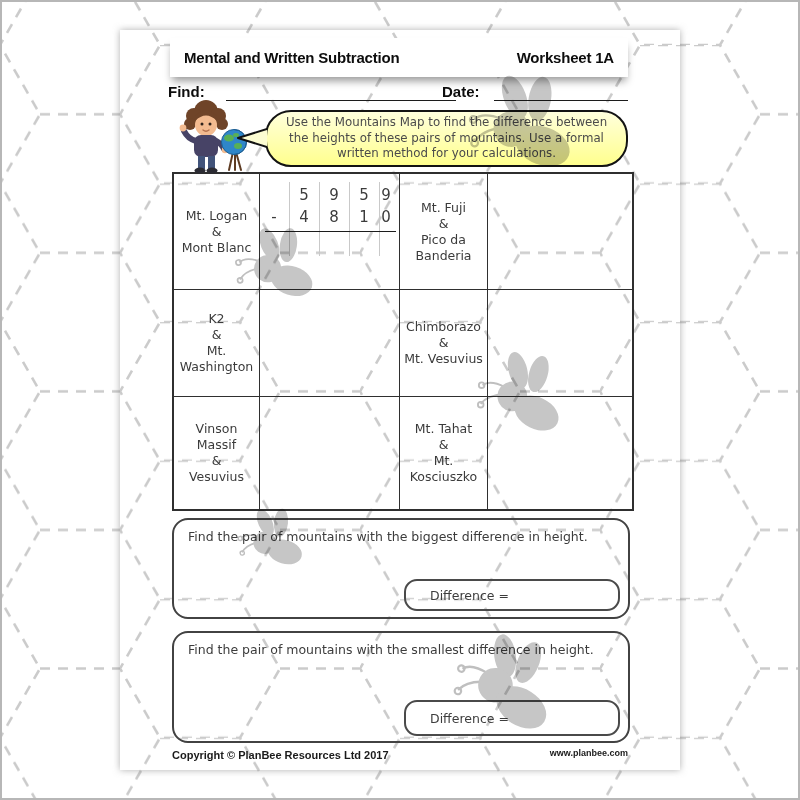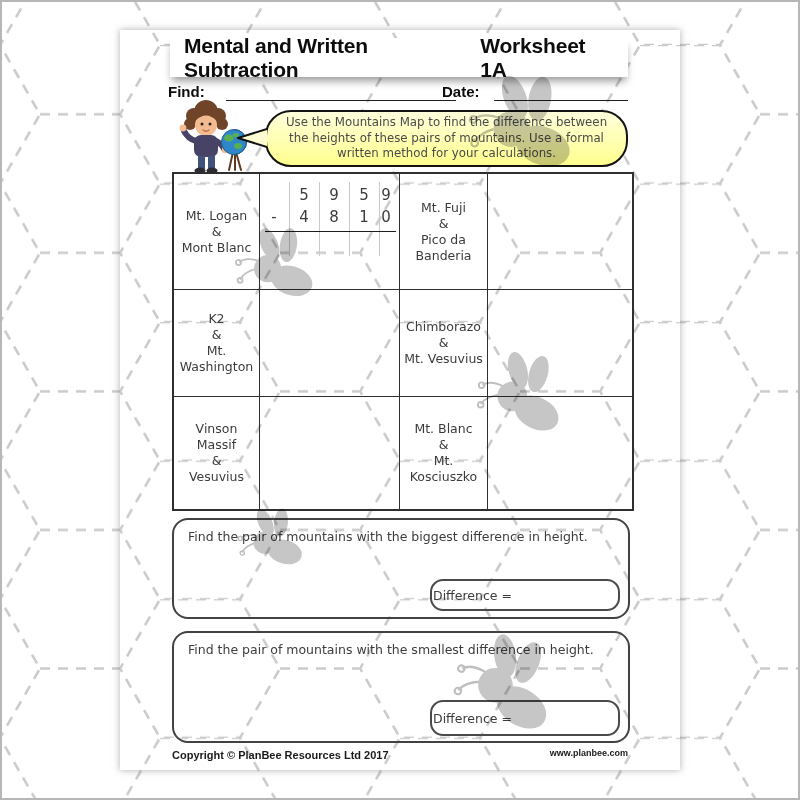--- a/index.html
+++ b/index.html
@@ -8,21 +8,21 @@
   .frame{position:absolute;inset:0;border:2px solid #b7b7b7;pointer-events:none;z-index:100;}
   .hex-bg{position:absolute;left:0;top:0;z-index:0;}
   .bees{position:absolute;left:0;top:0;z-index:60;mix-blend-mode:multiply;pointer-events:none;}
 
   .page{position:absolute;left:120px;top:30px;width:560px;height:740px;z-index:10;
         box-shadow:0 0 7px rgba(110,110,110,.55);}
 
   .header-box{position:absolute;left:50px;top:8px;width:458px;height:39px;background:#ffffff;
         box-shadow:0 6px 8px -2px rgba(0,0,0,.4);display:flex;justify-content:space-between;
         align-items:center;padding:0 14px;box-sizing:border-box;
-        font-family:"Liberation Sans",sans-serif;font-weight:bold;font-size:21px;color:#0d0d0d;
+        font-family:"Liberation Sans",sans-serif;font-weight:bold;font-size:15px;color:#0d0d0d;
         letter-spacing:-0.2px;z-index:4;}
   .field-label{position:absolute;font-family:"Liberation Sans",sans-serif;font-weight:bold;
         font-size:15px;color:#0d0d0d;z-index:3;}
   .write-line{position:absolute;height:0;border-bottom:1.6px solid #1c1c1c;z-index:3;}
 
   .character{position:absolute;left:46px;top:68px;z-index:5;}
 
   .bubble{position:absolute;left:145px;top:80px;width:363px;height:57px;
         background:linear-gradient(#ffffdc,#ffff8e);border:2px solid #131313;border-radius:26px;
         display:flex;align-items:center;justify-content:center;text-align:center;
@@ -41,22 +41,22 @@
   .vline{position:absolute;width:1.4px;top:8px;height:74px;background:#c9c9c9;}
   .digit{position:absolute;width:30px;text-align:center;font-size:15px;color:#3b3b3b;}
   .minus{position:absolute;left:2px;width:24px;text-align:center;font-size:15px;color:#3b3b3b;}
   .answer-line{position:absolute;left:5px;right:3px;top:57px;height:0;border-top:1.7px solid #1c1c1c;}
 
   .qbox{position:absolute;left:52px;width:458px;border:2px solid #424242;border-radius:16px;
         box-sizing:border-box;z-index:3;}
   .qbox1{top:488px;height:101px;}
   .qbox2{top:601px;height:112px;}
   .prompt{padding:9px 14px 0 14px;font-size:12.5px;color:#3c3c3c;}
-  .diff-box{position:absolute;right:8px;width:190px;border:2px solid #4a4a4a;border-radius:13px;
-        display:flex;align-items:center;padding-left:1px;box-sizing:border-box;
+  .diff-box{position:absolute;right:8px;width:216px;border:2px solid #4a4a4a;border-radius:13px;
+        display:flex;align-items:center;padding-left:24px;box-sizing:border-box;
         font-size:12.5px;color:#3c3c3c;}
   .qbox1 .diff-box{bottom:6px;height:32px;}
   .qbox2 .diff-box{bottom:5px;height:36px;}
 
   .footer-left{position:absolute;left:52px;top:719px;font-family:"Liberation Sans",sans-serif;
         font-weight:bold;font-size:11px;color:#1a1a1a;z-index:3;}
   .footer-right{position:absolute;right:52px;top:718px;font-family:"Liberation Sans",sans-serif;
         font-weight:bold;font-size:9px;color:#1a1a1a;z-index:3;}
 </style>
 </head>
@@ -168,21 +168,21 @@
     </div>
     <div class="cell last-col"></div>
 
     <div class="cell pair last-row">
       <span>Vinson Massif</span>
       <span>&amp;</span>
       <span>Vesuvius</span>
     </div>
     <div class="cell last-row"></div>
     <div class="cell pair last-row">
-      <span>Mt. Blanc</span>
+      <span>Mt. Tahat</span>
       <span>&amp;</span>
       <span>Mt.</span>
       <span>Kosciuszko</span>
     </div>
     <div class="cell last-col last-row"></div>
   </div>
 
   <div class="qbox qbox1">
     <div class="prompt">Find the pair of mountains with the biggest difference in height.</div>
     <div class="diff-box">

